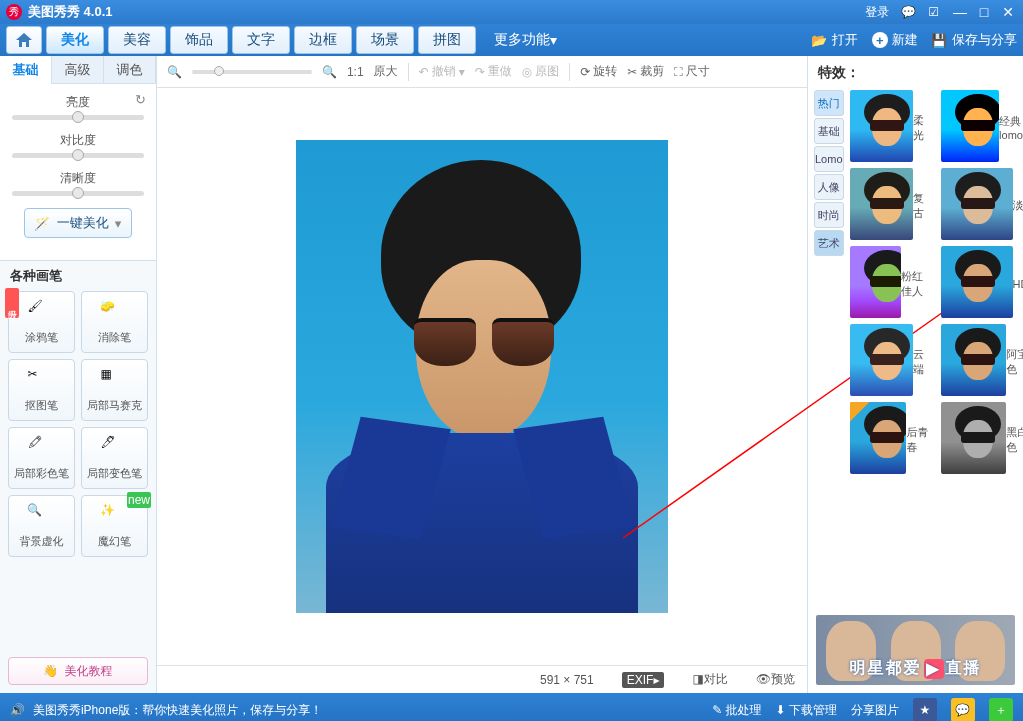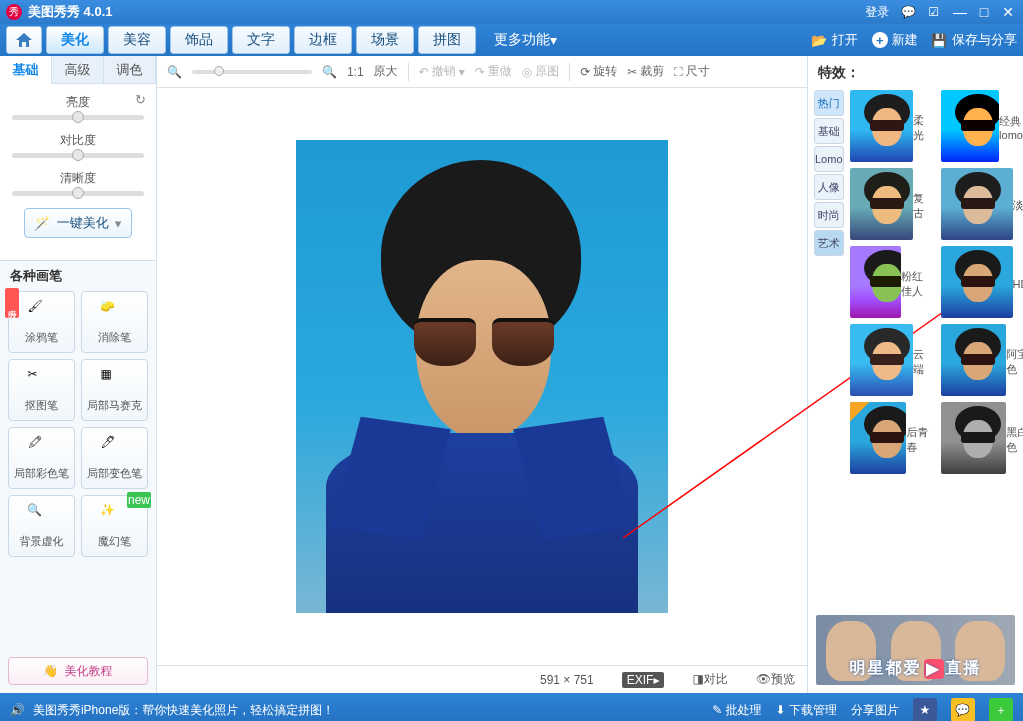--- a/index.html
+++ b/index.html
@@ -372,21 +372,21 @@
       <div class="face1"></div>
         <div class="face2"></div>
         <div class="face3"></div>
       <div class="txt"><span>明星都爱</span><span class="cam">▶</span><span>直播</span></div>
     </div>
   </div>
 </div>
 
 <div class="bottom-bar">
   <span class="speaker">🔊</span>
-  <span>美图秀秀iPhone版：帮你快速美化照片，轻松搞定拼图！</span>
+  <span>美图秀秀iPhone版：帮你快速美化照片，保存与分享！</span>
   <div class="right-links">
     <span class="item">✎ <span>批处理</span></span>
     <span class="item">⬇ <span>下载管理</span></span>
     <span class="item"><span>分享图片</span></span>
     <div class="sq" style="background:#3b5998">★</div>
     <div class="sq" style="background:#f8c024">💬</div>
     <div class="sq" style="background:#3cc93c">＋</div>
   </div>
 </div>
 

